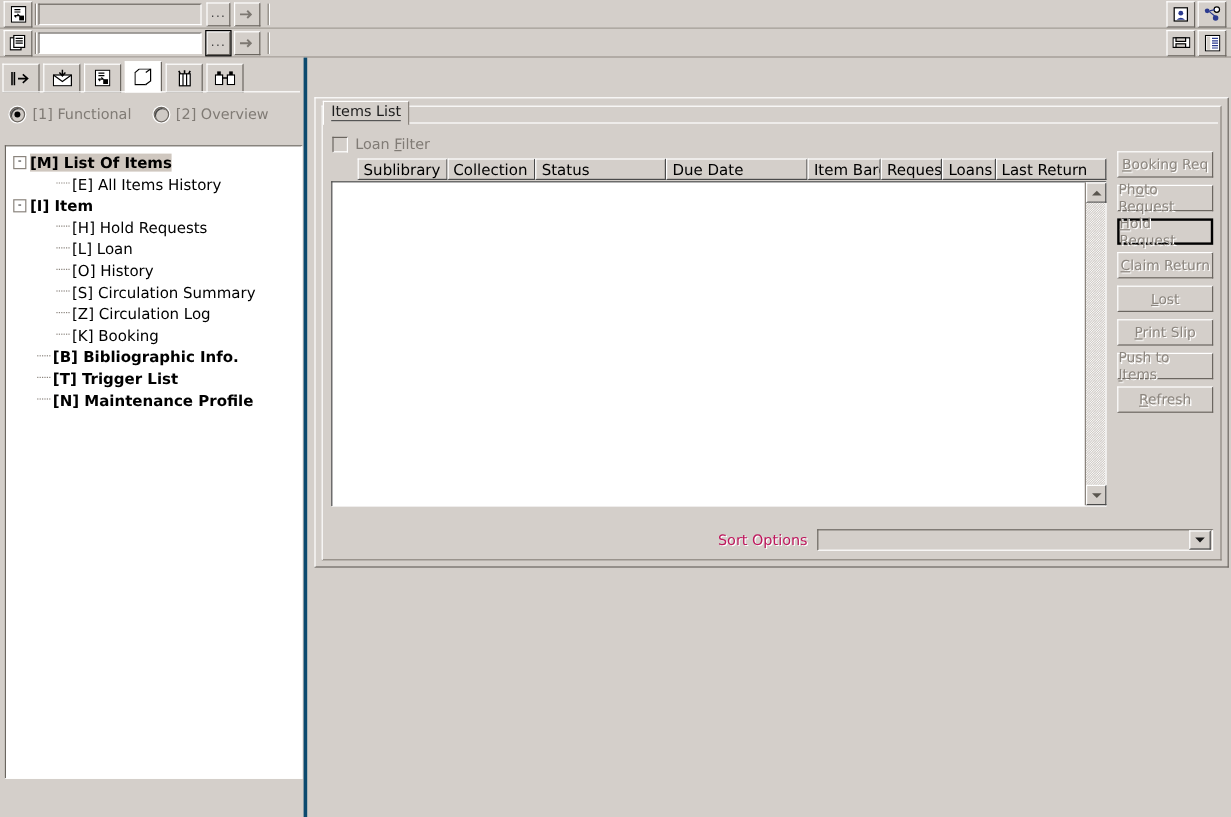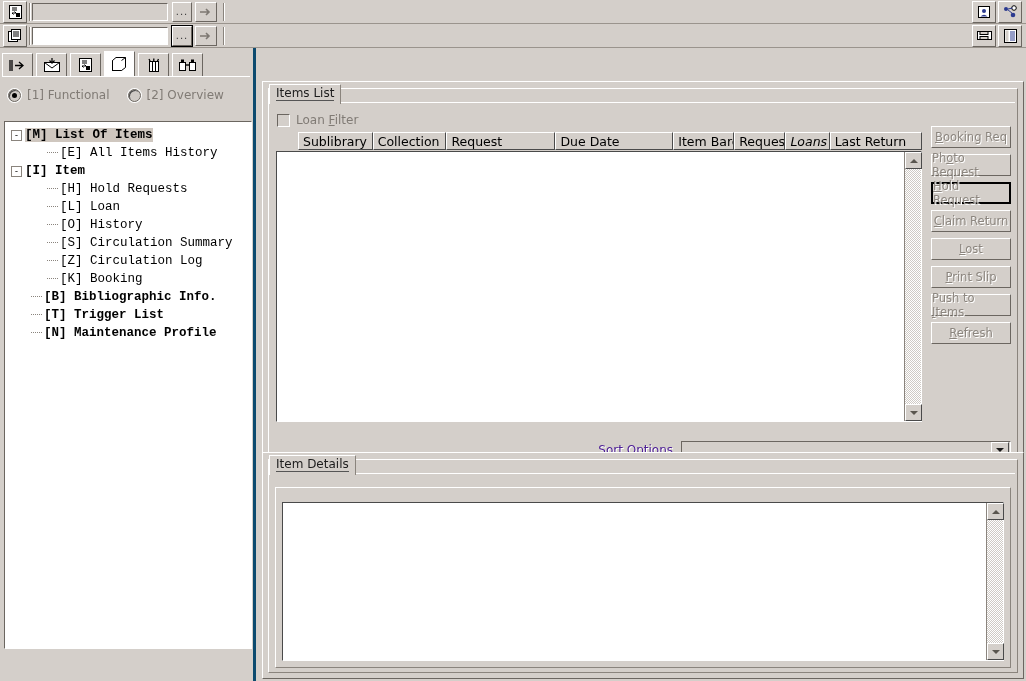--- a/index.html
+++ b/index.html
@@ -61,21 +61,21 @@
   .radio.on::after{content:"";position:absolute;left:3px;top:3px;width:5px;height:5px;border-radius:50%;background:#000;}
 
   #treebox{position:absolute;left:4px;top:73px;width:248px;height:528px;box-sizing:border-box;
            background:#fff;border-top:1px solid #6b6660;border-left:1px solid #6b6660;
            border-right:1px solid #fff;border-bottom:1px solid #fff;overflow:hidden;}
   .tree{padding:4px 0 0 4px;}
   .tnode{display:flex;align-items:center;height:18px;white-space:nowrap;}
   .tbox{width:9px;height:9px;border:1px solid #8a847d;background:#fff;margin-right:3px;
         font-size:9px;line-height:8px;text-align:center;color:#000;flex:0 0 auto;font-family:"DejaVu Sans Mono",monospace;}
   .tdash{width:11px;height:1px;border-top:1px dotted #8a847d;margin-right:2px;flex:0 0 auto;}
-  .tlabel{font-size:12.5px;font-family:Liberation Mono, monospace;}
+  .tlabel{font-size:12.5px;}
   .tlabel.b{font-weight:bold;}
   .tlabel.hl{background:#cfc7bf;}
   .ind0{padding-left:2px;}
   .ind1{padding-left:22px;}
   .ind2{padding-left:38px;}
 
   
   #listpanel{position:absolute;left:262px;top:50px;width:762px;height:392px;box-sizing:border-box;
              background:#d4cfca;border-top:1px solid #fff;border-left:1px solid #fff;
              border-right:1px solid #6b6660;border-bottom:1px solid #6b6660;margin-top:31px;}
@@ -114,21 +114,21 @@
 
   .btncol{position:absolute;right:12px;top:44px;width:80px;display:flex;flex-direction:column;gap:6px;}
   .abtn{height:22px;box-sizing:border-box;background:#d4cfca;color:#8c867f;font-size:11.5px;
         display:flex;align-items:center;justify-content:center;text-shadow:1px 1px 0 #fff;
         border-top:1px solid #fff;border-left:1px solid #fff;
         border-right:1px solid #6b6660;border-bottom:1px solid #6b6660;}
   .abtn.focused{border:2px solid #000;}
   .abtn u{text-decoration:underline;}
 
   .sortrow{position:absolute;left:0;right:12px;bottom:12px;height:20px;display:flex;align-items:center;justify-content:flex-end;gap:8px;}
-  .sortlbl{color:#4c1d95;font-size:12px;text-shadow:1px 1px 0 #fff;}
+  .sortlbl{color:#be185d;font-size:12px;text-shadow:1px 1px 0 #fff;}
   .combo{width:330px;height:18px;box-sizing:border-box;background:#d4cfca;display:flex;align-items:center;justify-content:flex-end;
          border-top:1px solid #6b6660;border-left:1px solid #6b6660;border-right:1px solid #fff;border-bottom:1px solid #fff;}
   .cbtn{width:16px;height:14px;margin-right:1px;background:#d4cfca;display:flex;align-items:center;justify-content:center;
         border-top:1px solid #fff;border-left:1px solid #fff;border-right:1px solid #4a4a4a;border-bottom:1px solid #4a4a4a;}
 
   .detarea{position:absolute;left:12px;top:34px;right:12px;bottom:10px;box-sizing:border-box;background:#d4cfca;
            border-top:1px solid #fff;border-left:1px solid #fff;border-right:1px solid #8a847d;border-bottom:1px solid #8a847d;}
   .detwhite{position:absolute;left:6px;top:14px;right:6px;bottom:6px;box-sizing:border-box;background:#fff;
             border-top:1px solid #4a4a4a;border-left:1px solid #4a4a4a;border-right:1px solid #fff;border-bottom:1px solid #fff;}
 
@@ -342,25 +342,25 @@
 
     <div class="chkrow">
       <span class="chk"></span>
       <span>Loan <u>F</u>ilter</span>
     </div>
 
     <div class="grid">
       <div class="ghead" id="grid-head">
           <div class="gh" style="width: 76px;">Sublibrary</div>
           <div class="gh" style="width: 75px;">Collection</div>
-          <div class="gh" style="width: 111px;">Request</div>
+          <div class="gh" style="width: 111px;">Status</div>
           <div class="gh" style="width: 120px;">Due Date</div>
           <div class="gh" style="width: 62px;">Item Barco</div>
           <div class="gh" style="width: 52px;">Reques</div>
-          <div class="gh" style="width: 45px; font-style: italic;">Loans</div>
+          <div class="gh" style="width: 45px;">Loans</div>
           <div class="gh" style="width: 94px;">Last Return</div>
         </div>
       <div class="gbody">
         <div class="vscroll">
           <div class="vbtn">
               <span class="tri up"></span>
             </div>
           <div class="vtrack"></div>
           <div class="vbtn">
               <span class="tri dn"></span>
@@ -399,35 +399,14 @@
     <div class="sortrow">
       <span class="sortlbl">Sort Options</span>
       <div class="combo">
         <span class="cbtn">
             <span class="tri dnk"></span>
           </span>
       </div>
     </div>
   </div>
 
-  <div id="detpanel">
-    <div class="inner"></div>
-    <div class="tabhead">
-      <div class="ttab"><span>Item Details</span></div>
-    </div>
-    <div class="tabunder"></div>
-
-    <div class="detarea">
-      <div class="detwhite">
-        <div class="vscroll">
-          <div class="vbtn">
-              <span class="tri up"></span>
-            </div>
-          <div class="vtrack"></div>
-          <div class="vbtn">
-              <span class="tri dn"></span>
-            </div>
-        </div>
-      </div>
-    </div>
-  </div>
 
 </div>
 
 </body></html>

